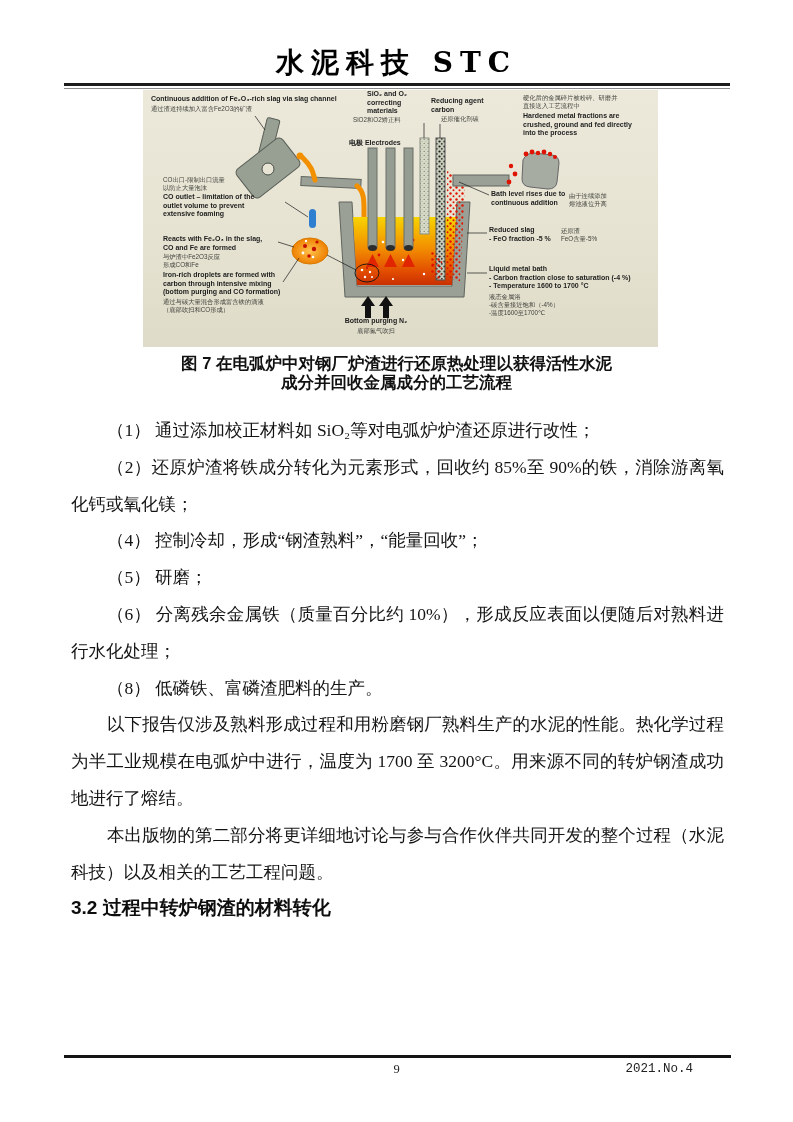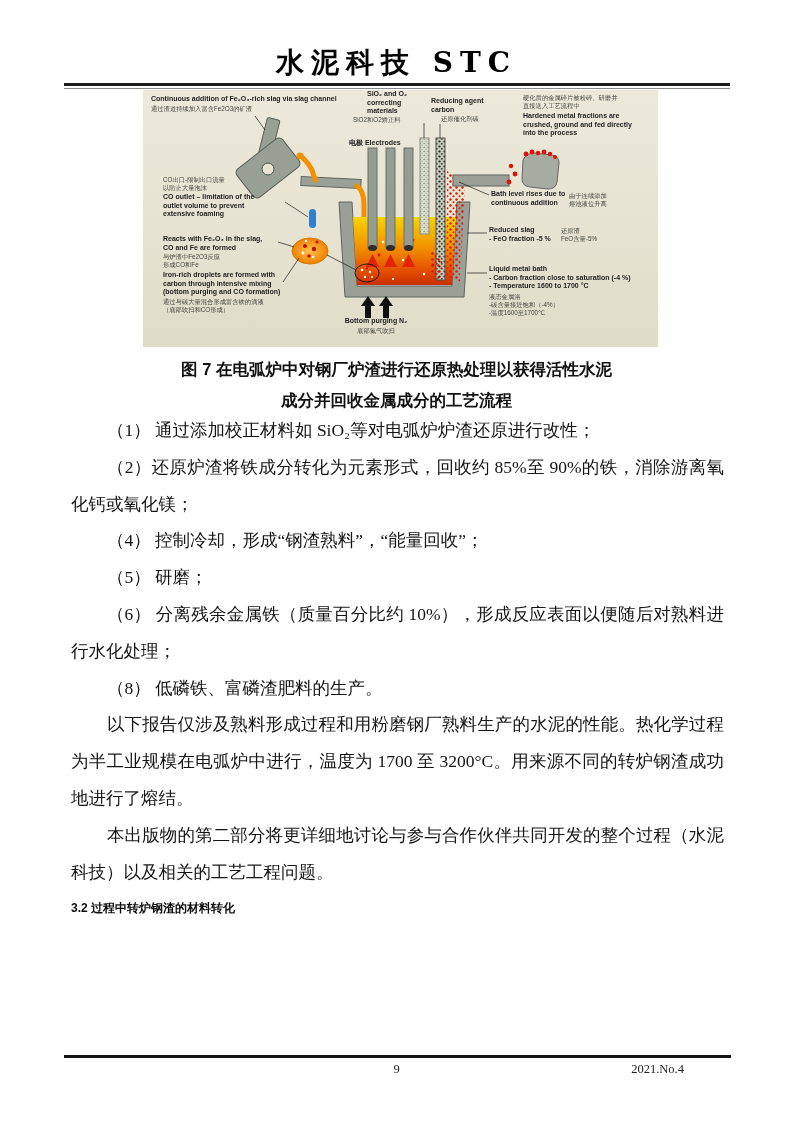--- a/index.html
+++ b/index.html
@@ -22,39 +22,39 @@
     background:linear-gradient(180deg,#ece9db 0%,#e6e3d2 55%,#dedbc8 100%);
   }
   .figure svg{position:absolute;left:0;top:0;}
   .flabel{position:absolute;white-space:pre-line;font-family:"Liberation Sans","DejaVu Sans",sans-serif;}
   .fen{font-weight:bold;font-size:7px;line-height:8.6px;color:#1d1d1d;}
   .fzh{font-size:6.3px;line-height:8px;color:#41423c;}
   .fcenter{text-align:center;}
   .caption{
     position:absolute;top:354px;left:0;width:100%;text-align:center;
     font-family:"Liberation Sans","DejaVu Sans",sans-serif;font-weight:600;
-    font-size:16.5px;line-height:31px;color:#111;white-space:pre-line;
+    font-size:16.5px;line-height:19px;color:#111;white-space:pre-line;
   }
   .body-text{
     position:absolute;left:71px;top:397px;width:653px;
     font-size:17.5px;line-height:36.8px;text-align:justify;margin-top:15px;
   }
   .body-text p{margin:0;text-indent:2.05em;}
   .body-text h3{
-    margin:0;font-size:12px;line-height:36.8px;text-indent:0;
+    margin:0;font-size:19px;line-height:36.8px;text-indent:0;
     font-family:"Liberation Sans","DejaVu Sans",sans-serif;font-weight:bold;color:#0d0d0d;
   }
   .footer-rule{position:absolute;left:64px;right:62px;top:1055px;border-top:3px solid #141414;}
   .footer-page{
     position:absolute;top:1062px;left:0;width:100%;text-align:center;
     font-size:12.5px;color:#222;font-family:"Liberation Serif",serif;
   }
   .footer-issue{
-    position:absolute;top:1062px;right:109px;font-size:12.5px;color:#222;
-    font-family:Liberation Serif, serif;
+    position:absolute;top:1062px;right:100px;font-size:12.5px;color:#222;
+    font-family:Liberation Mono, monospace;
   }
 </style>
 </head>
 <body>
 
 <div class="header-title">水泥科技 STC</div>
 <div class="header-rule"></div>
 
 <div class="figure">
   <svg width="515" height="257" viewBox="0 0 515 257">

